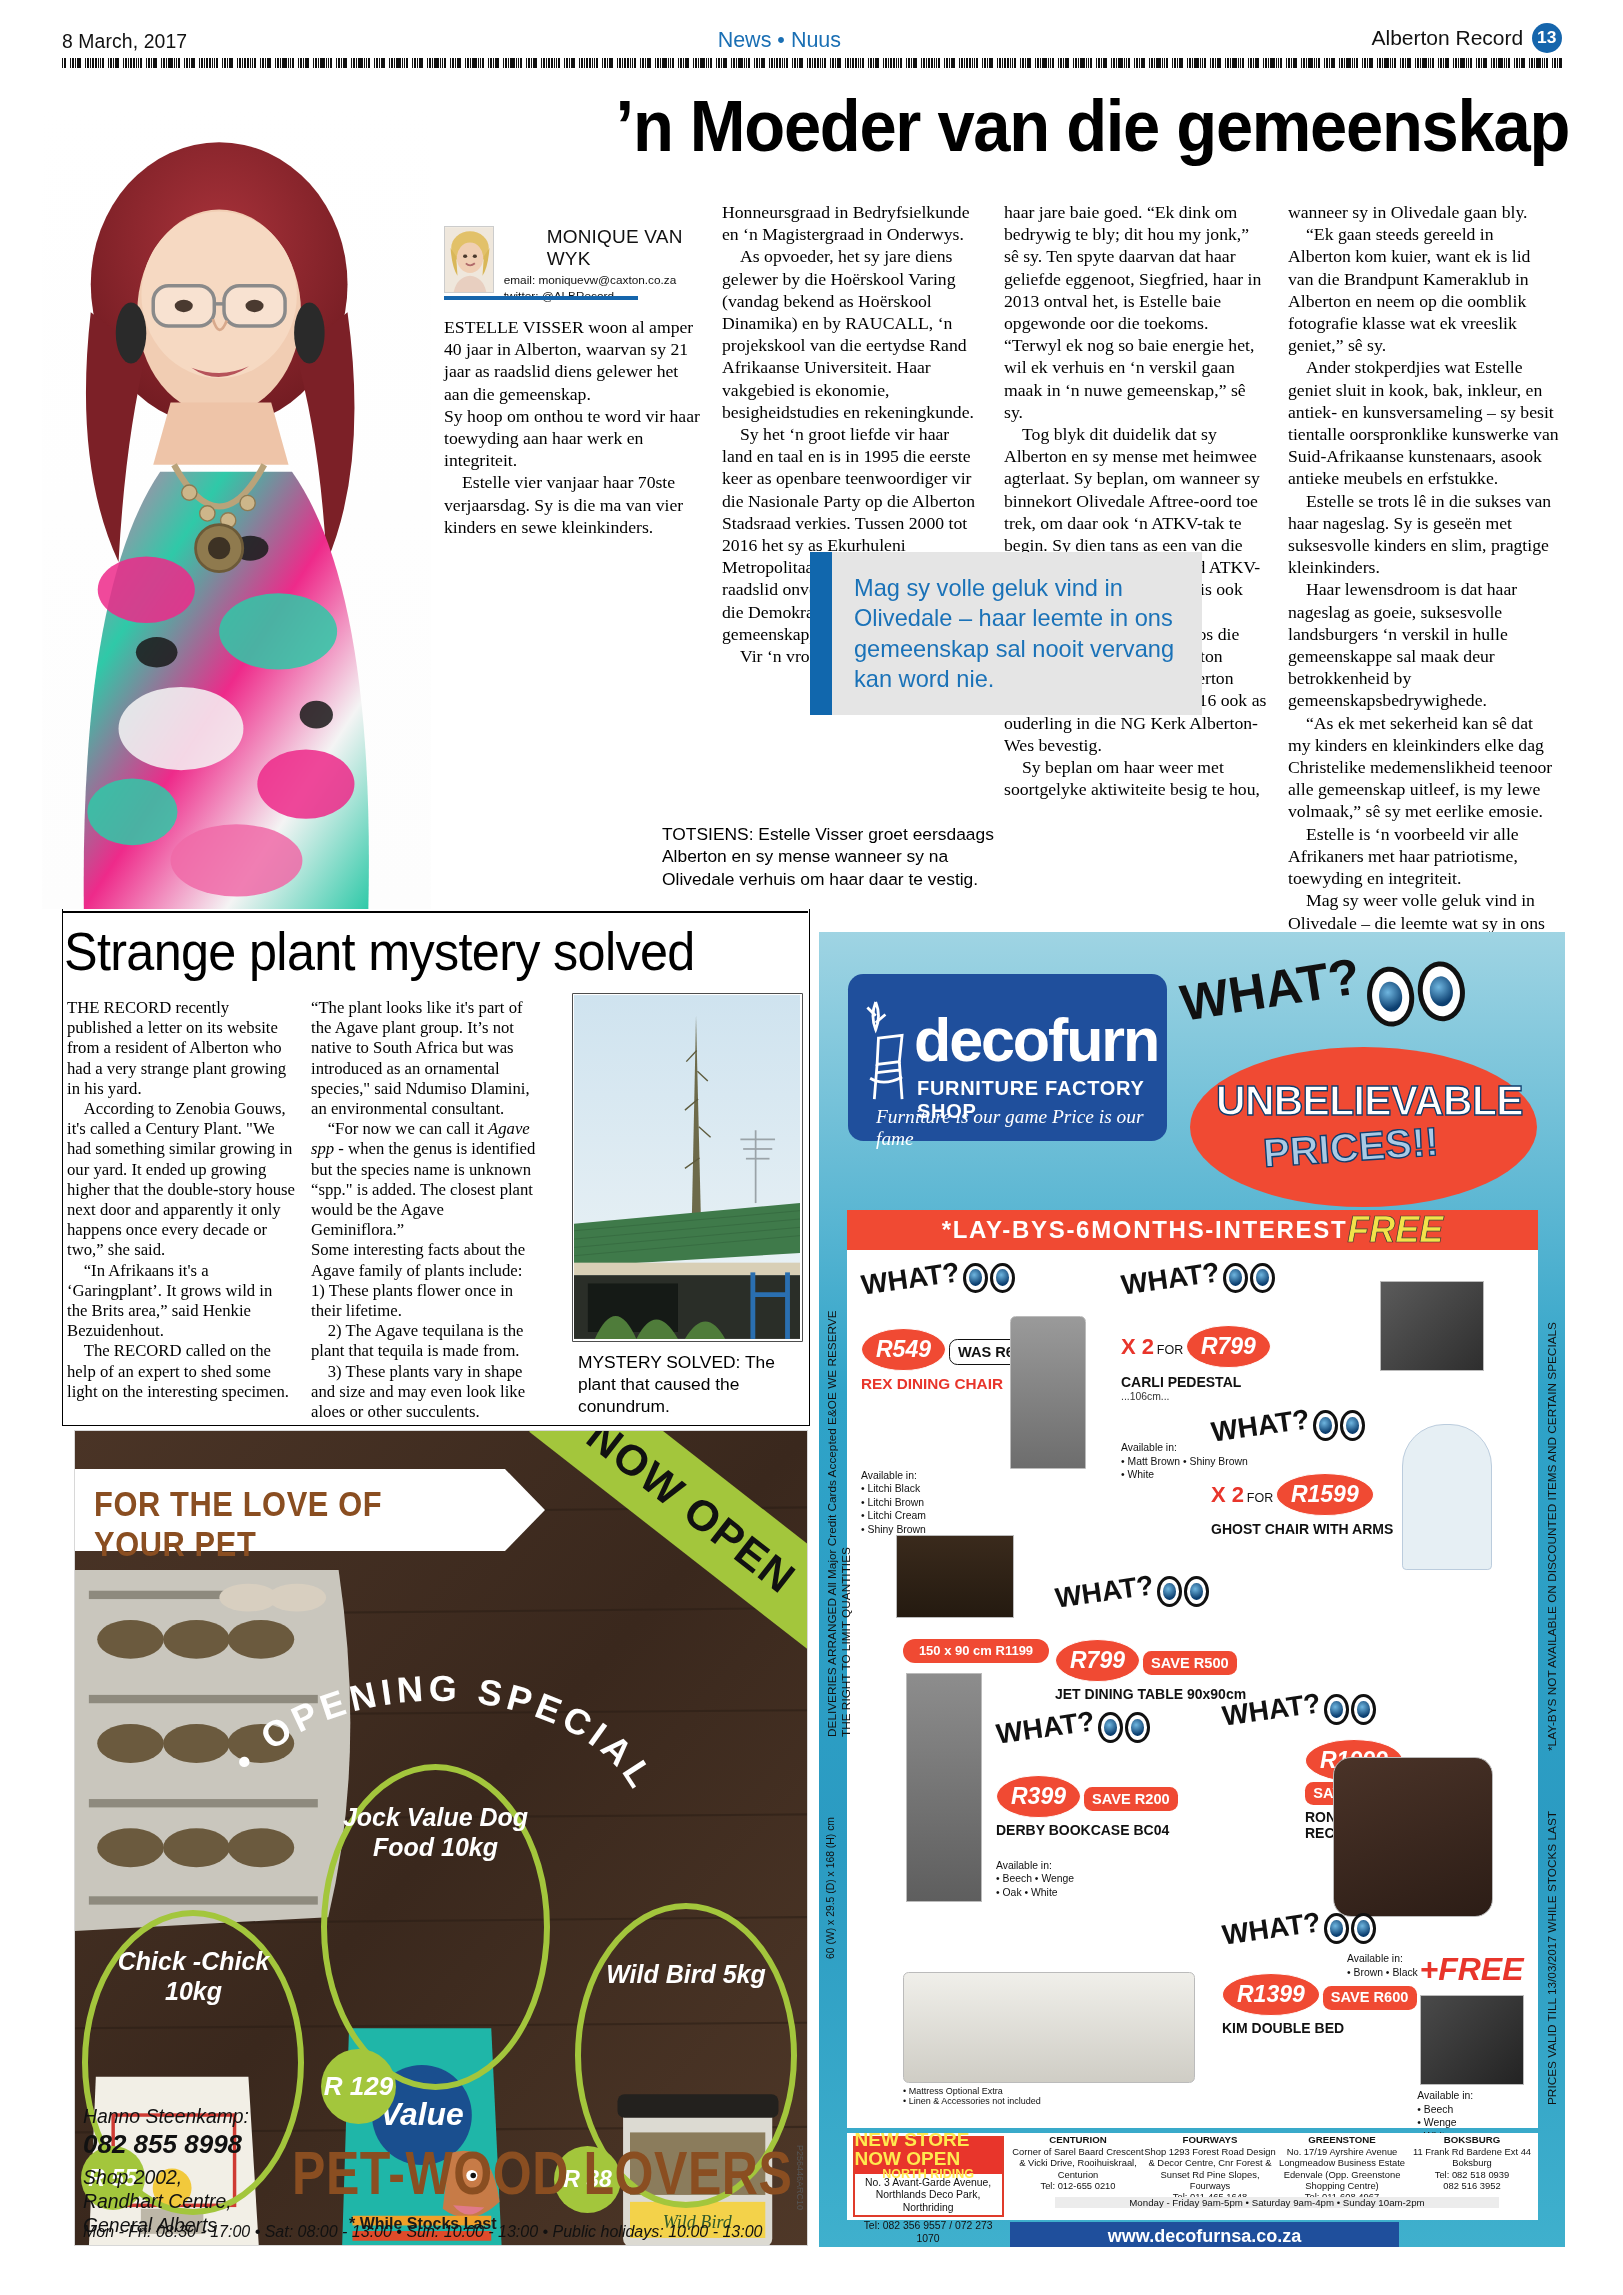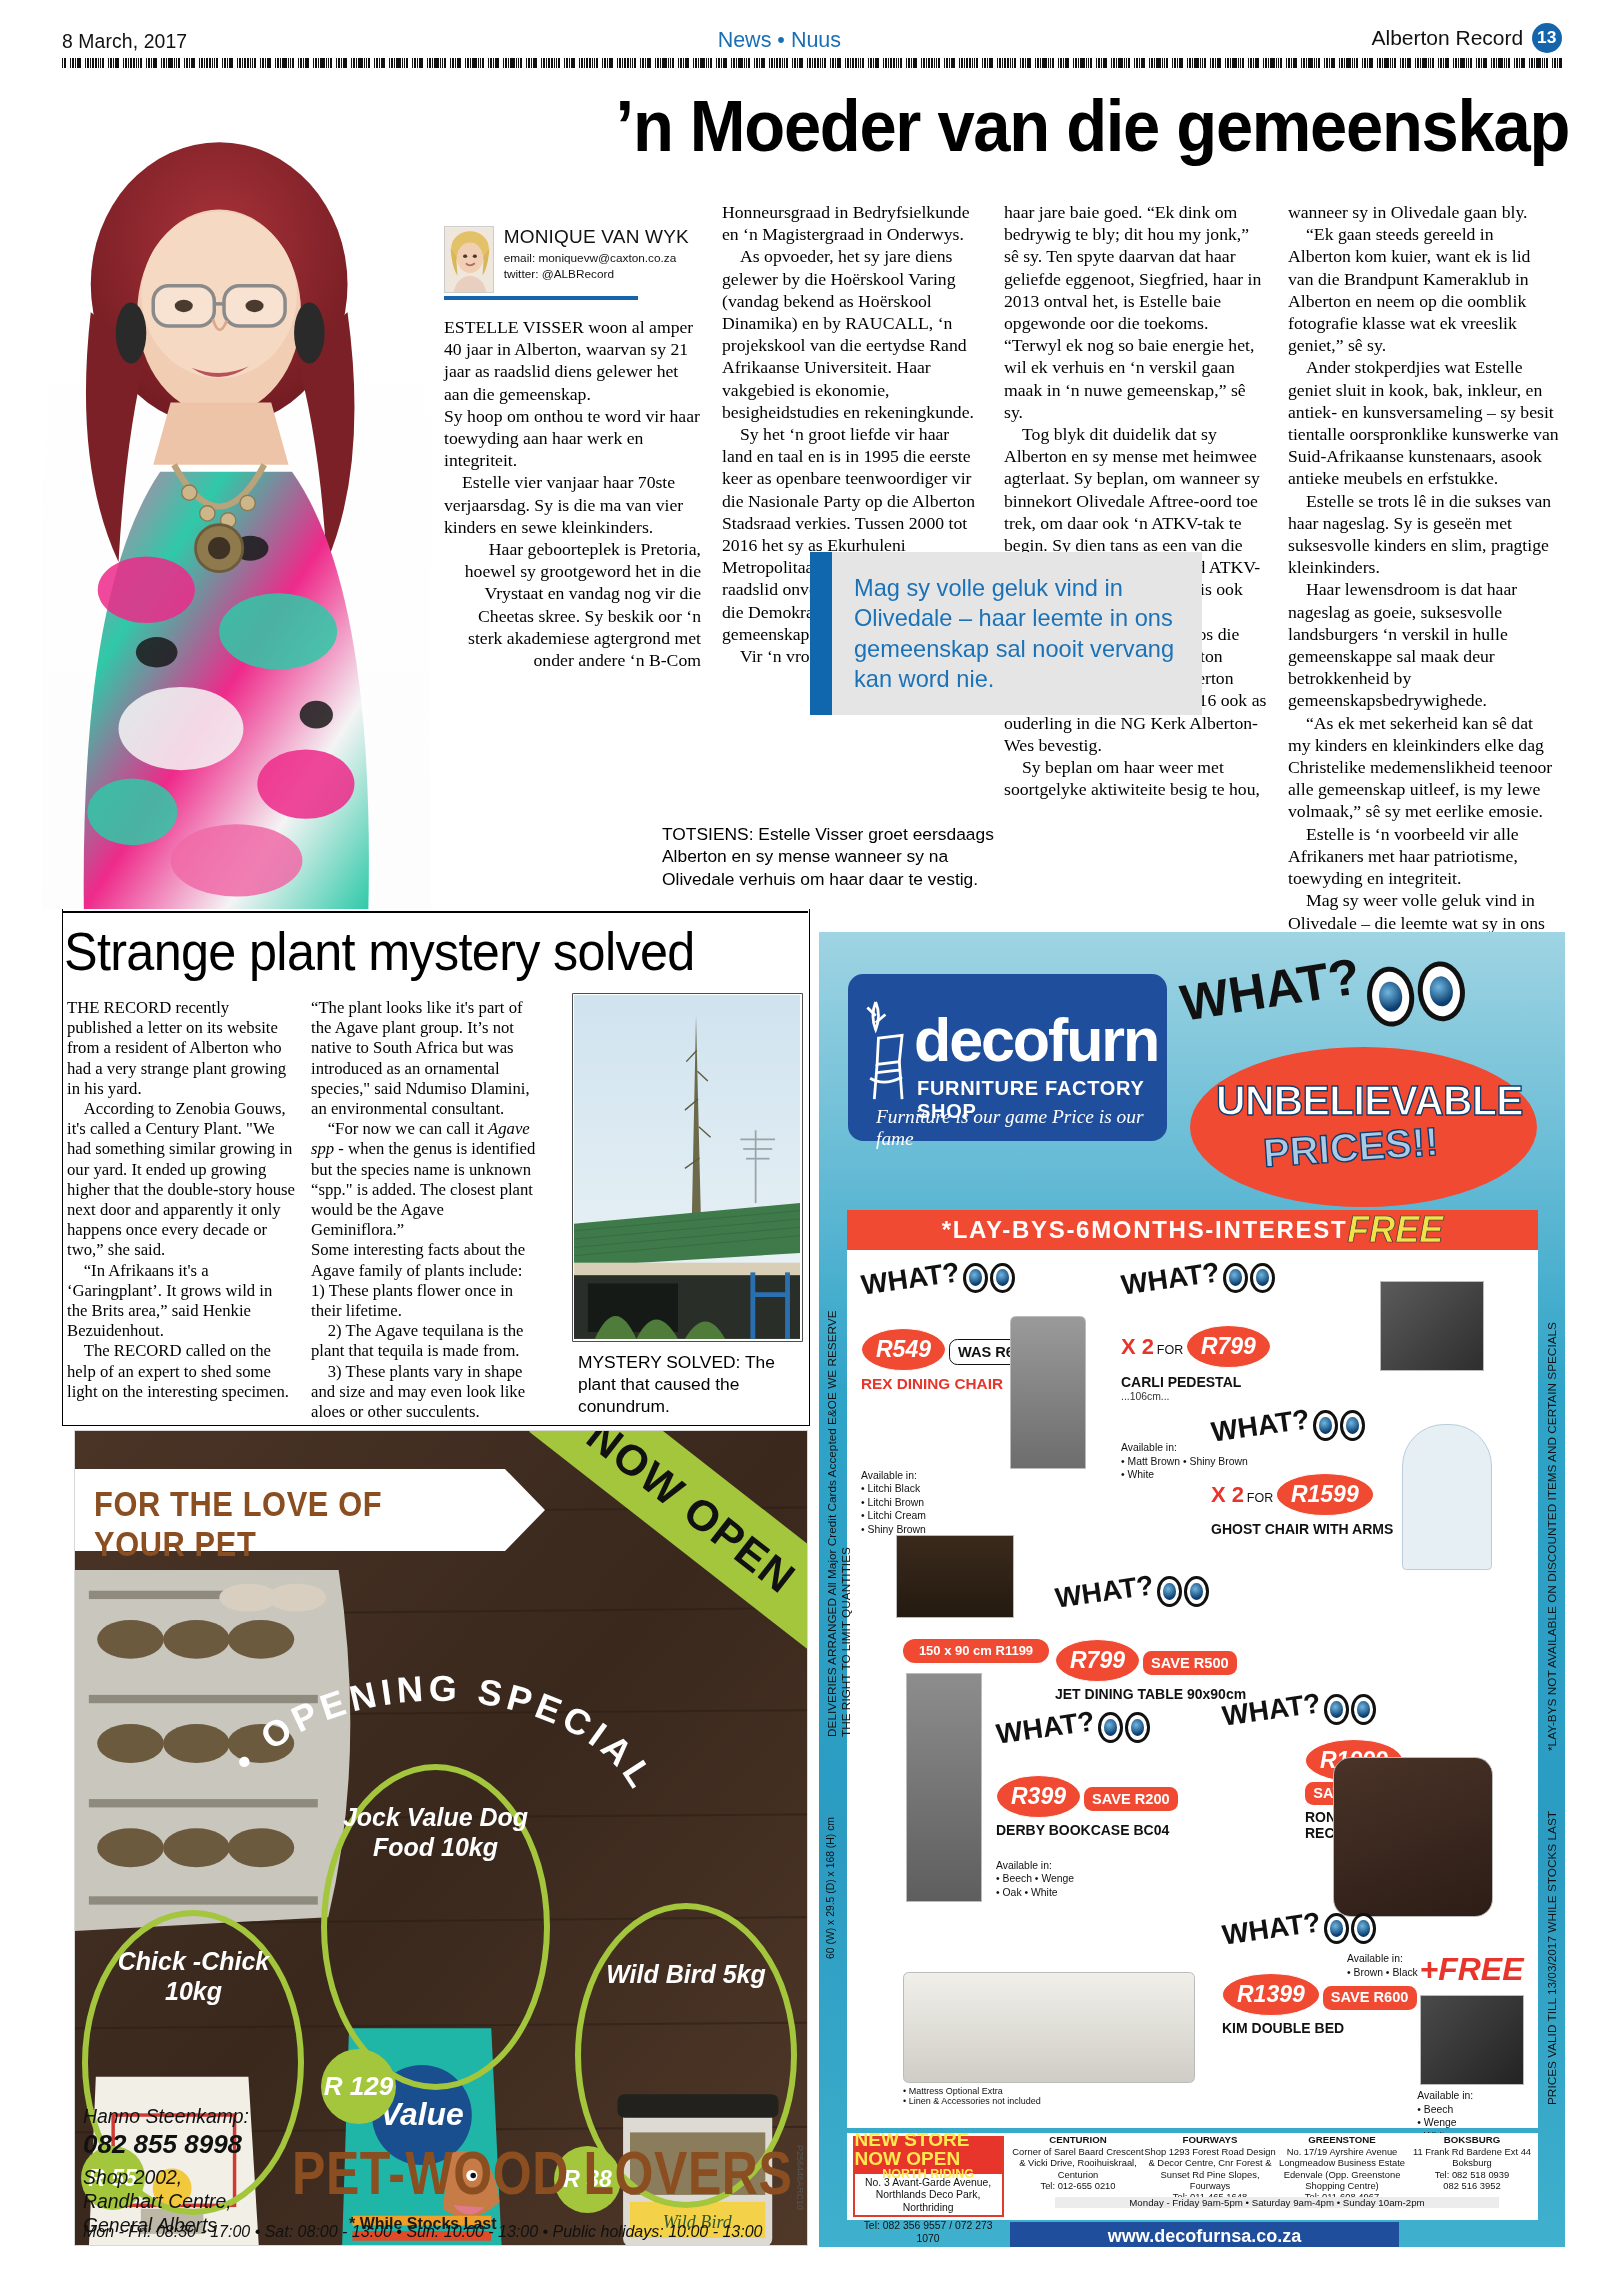--- a/index.html
+++ b/index.html
@@ -35,21 +35,21 @@
   
   .hero-photo { position: absolute; left: 42px; top: 104px; width: 389px; height: 805px;
     overflow: hidden; }
   .hero-photo svg { display: block; }
 
   
   .byline { position: absolute; left: 444px; top: 226px; width: 257px;
             display: flex; gap: 9.7px; align-items: flex-start; }
   .byline-photo { width: 50px; height: 67px; border: 0.7px solid #ccc; overflow: hidden; flex: 0 0 auto; }
   .byline-txt { font-family: "Liberation Sans", sans-serif; color: #111; }
-  .byline-name { font-size: 19px; letter-spacing: 0.2px; margin-bottom: 2.8px; }
+  .byline-name { font-size: 19px; letter-spacing: 0.2px; margin-bottom: 2.8px; margin-left: 43px; }
   .byline-sub { font-size: 11.8px; line-height: 1.35; }
   .byline-bar { position: absolute; left: 444px; top: 296px; width: 194px; height: 4.2px; background: #1565ac; }
 
   
   .col { position: absolute; font-size: 17.7px; line-height: 1.255; color: #000;
          text-align: left; font-family: "Liberation Serif", serif; }
   .col p { margin: 0; }
   .col p.ind { text-indent: 18px; }
   #col1 { left: 444px; top: 316px;  width: 257px; }
   #col2 { left: 722px; top: 201px; width: 257px; }
@@ -308,21 +308,20 @@
       <div class="byline-sub">email: moniquevw@caxton.co.za</div>
       <div class="byline-sub">twitter: @ALBRecord</div>
     </div>
   </div>
   <div class="byline-bar"></div>
 
   <div class="col" id="col1">
     <p>ESTELLE VISSER woon al amper 40 jaar in Alberton, waarvan sy 21 jaar as raadslid diens gelewer het aan die gemeenskap.</p>
     <p>Sy hoop om onthou te word vir haar toewyding aan haar werk en integriteit.</p>
     <p class="ind">Estelle vier vanjaar haar 70ste verjaarsdag. Sy is die ma van vier kinders en sewe kleinkinders.</p>
-    <p class="ind" style="text-align:right">Haar geboorteplek is Pretoria, hoewel sy grootgeword het in die Vrystaat en vandag nog vir die Cheetas skree. Sy beskik oor ‘n sterk akademiese agtergrond met onder andere ‘n B-Com</p>
   </div>
 
   <div class="col" id="col2">
     <p>Honneursgraad in Bedryfsielkunde en ‘n Magistergraad in Onderwys.</p>
     <p class="ind">As opvoeder, het sy jare diens gelewer by die Hoërskool Varing (vandag bekend as Hoërskool Dinamika) en by RAUCALL, ‘n projekskool van die eertydse Rand Afrikaanse Universiteit. Haar vakgebied is ekonomie, besigheidstudies en rekeningkunde.</p>
     <p class="ind narrow2" style="width:auto">Sy het ‘n groot liefde vir haar land en taal en is in 1995 die eerste keer as openbare teenwoordiger vir die Nasionale Party op die Alberton Stadsraad verkies. Tussen 2000 tot 2016 het sy as Ekurhuleni Metropolitaanse Munisipaliteit raadslid onverpoos geveg om vir die Demokratiese Alliansie in alle gemeenskappe, veld te wen.</p>
     <p class="ind">Vir ‘n vrou van 70, dra Estelle</p>
   </div>
 
   <div class="col" id="col3">

